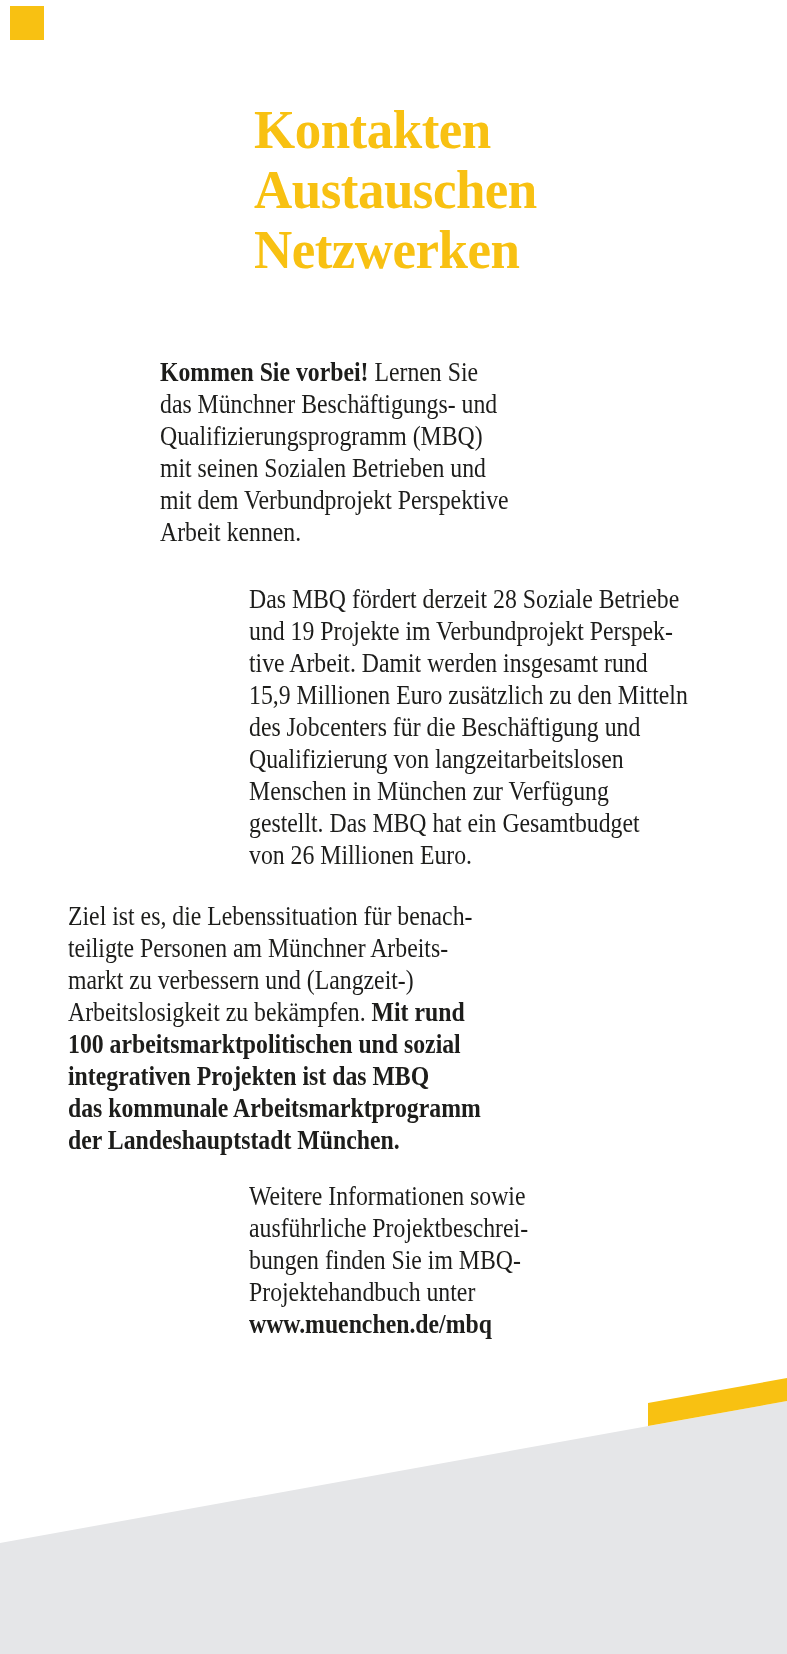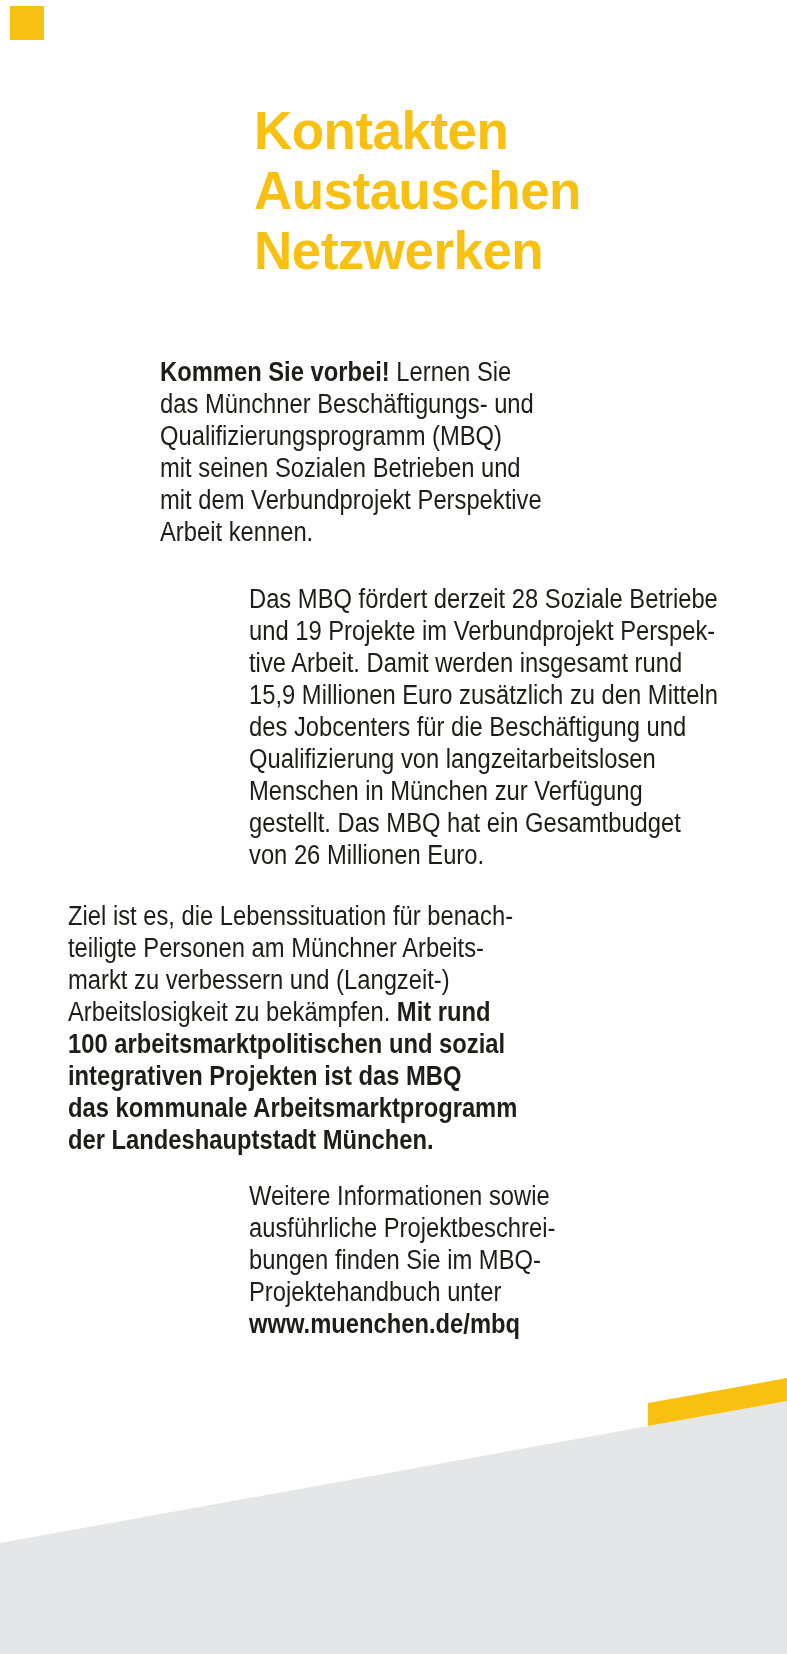--- a/index.html
+++ b/index.html
@@ -1,21 +1,21 @@
 <!DOCTYPE html>
 <html><head>
 <meta charset="utf-8">
 <style>
   html,body{margin:0;padding:0;background:#888;}
   .page{
     position:relative;
     width:787px;height:1654px;
     background:#ffffff;
     overflow:hidden;
-    font-family:Liberation Sans, sans-serif;
+    font-family:Liberation Serif, serif;
     color:#1d1d1b;
   }
   .corner-square{
     position:absolute;left:10px;top:6px;width:34px;height:34px;
     background:#f8c112;
   }
   .headline{
     position:absolute;left:254px;top:100px;
     font-size:54px;line-height:60px;font-weight:bold;
     color:#f8c112;

